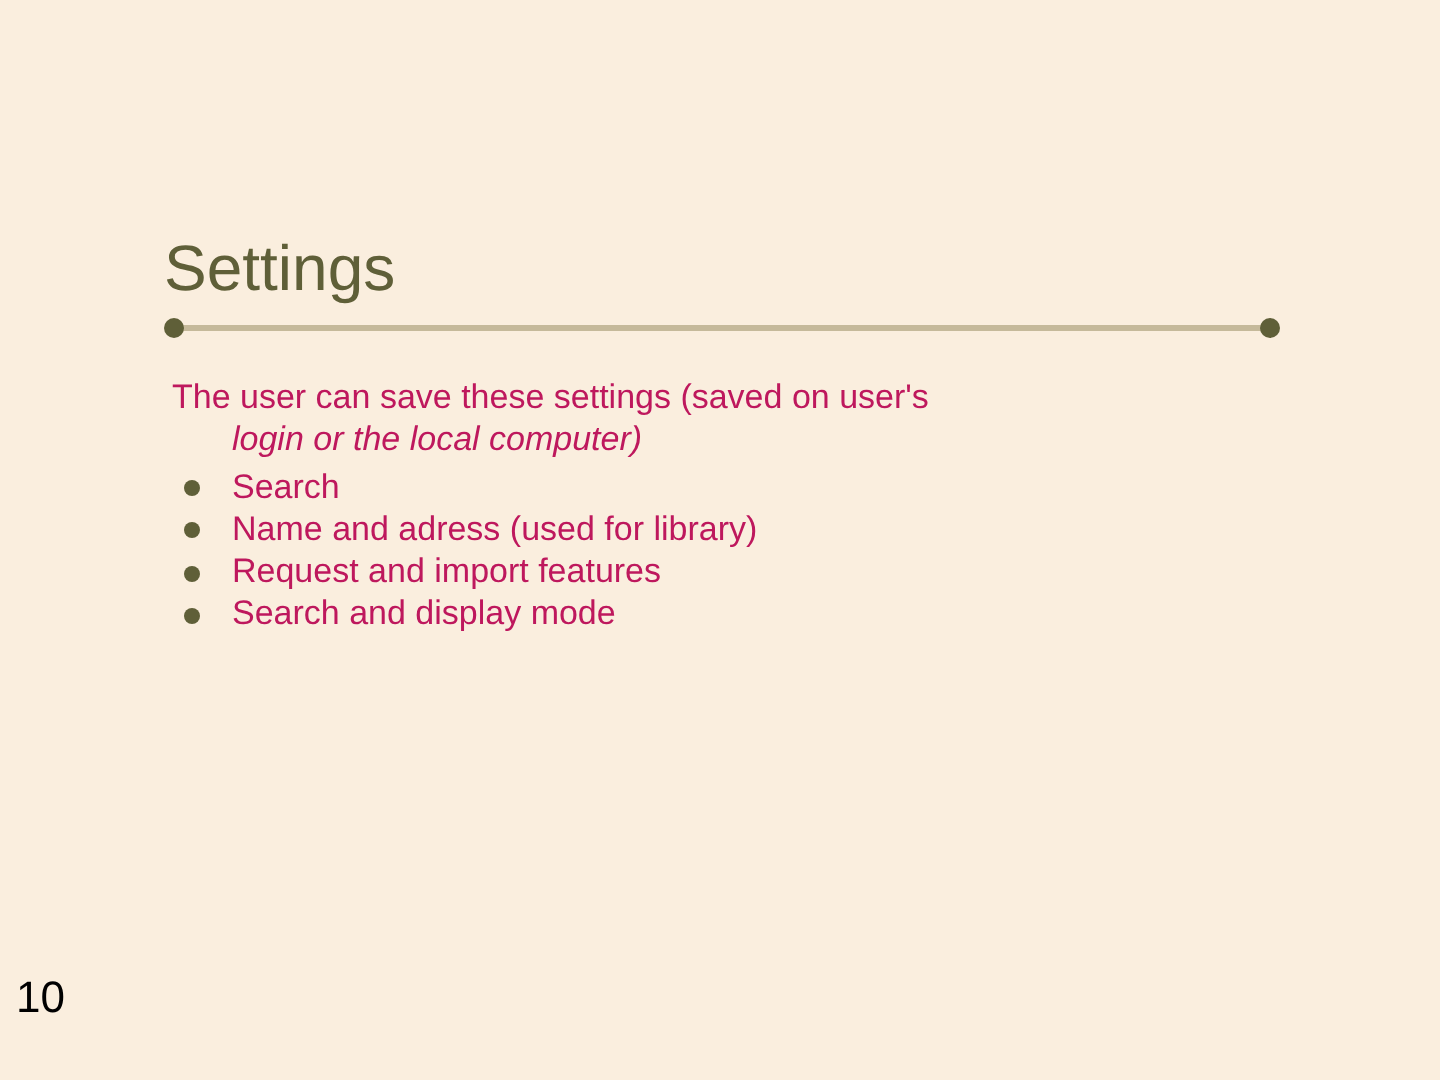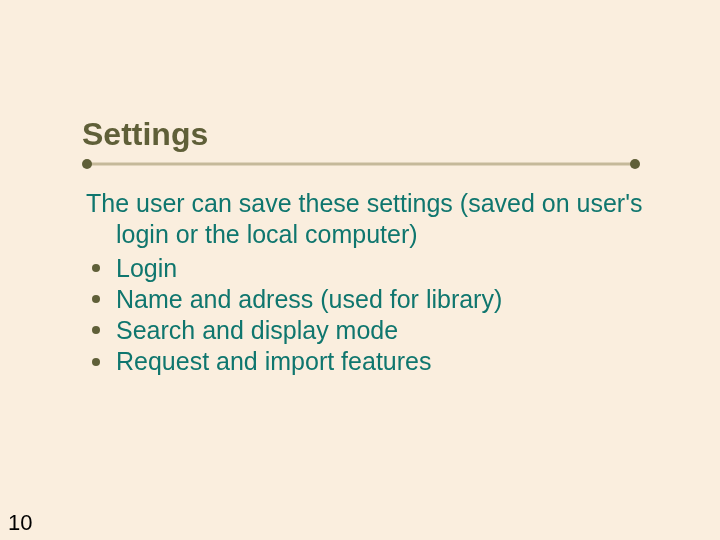--- a/index.html
+++ b/index.html
@@ -10,48 +10,49 @@
     background: #FAEEDE;
     font-family: Arial, Helvetica, sans-serif;
     position: relative;
     overflow: hidden;
   }
   .title {
     position: absolute;
     left: 82px;
     top: 116px;
     font-size: 32px;
-    font-weight: bold;
+    font-weight: normal;
     color: #5F5F38;
   }
   .underline-track {
     position: absolute;
     left: 82px;
     top: 158px;
     width: 558px;
     height: 10px;
   }
   .underline-track svg {
     display: block;
   }
   .content {
     position: absolute;
     left: 86px;
     top: 188px;
     width: 582px;
-    font-size: 25px;
-    color: #0f766e;
+    font-size: 17px;
+    color: #be185d;
     line-height: 1.25;
   }
   .intro {
     margin: 0 0 2px 0;
   }
   .intro .hang {
     display: block;
     margin-left: 30px;
+    font-style: italic;
   }
   ul.bullets {
     list-style: none;
     margin: 0;
     padding: 0;
   }
   ul.bullets li {
     position: relative;
     padding-left: 30px;
     margin: 0;
@@ -62,21 +63,21 @@
     left: 6px;
     top: 0.45em;
     width: 8px;
     height: 8px;
     background: #5F5F38;
     border-radius: 50%;
   }
   .page-number {
     position: absolute;
     left: 8px;
-    bottom: 4px;
+    bottom: 28px;
     font-size: 22px;
     color: #000;
   }
 </style>
 </head>
 <body>
 
 <div class="title">Settings</div>
 
 <div class="underline-track">
@@ -86,20 +87,20 @@
     <circle cx="553" cy="6" r="5" fill="#5F5F38"></circle>
   </svg>
 </div>
 
 <div class="content">
   <p class="intro">
     <span>The user can save these settings (saved on user's</span>
     <span class="hang">login or the local computer)</span>
   </p>
   <ul class="bullets">
-    <li>Login</li>
+    <li>Search</li>
     <li>Name and adress (used for library)</li>
+    <li>Request and import features</li>
     <li>Search and display mode</li>
-    <li>Request and import features</li>
   </ul>
 </div>
 
 <div class="page-number">10</div>
 
 </body></html>

